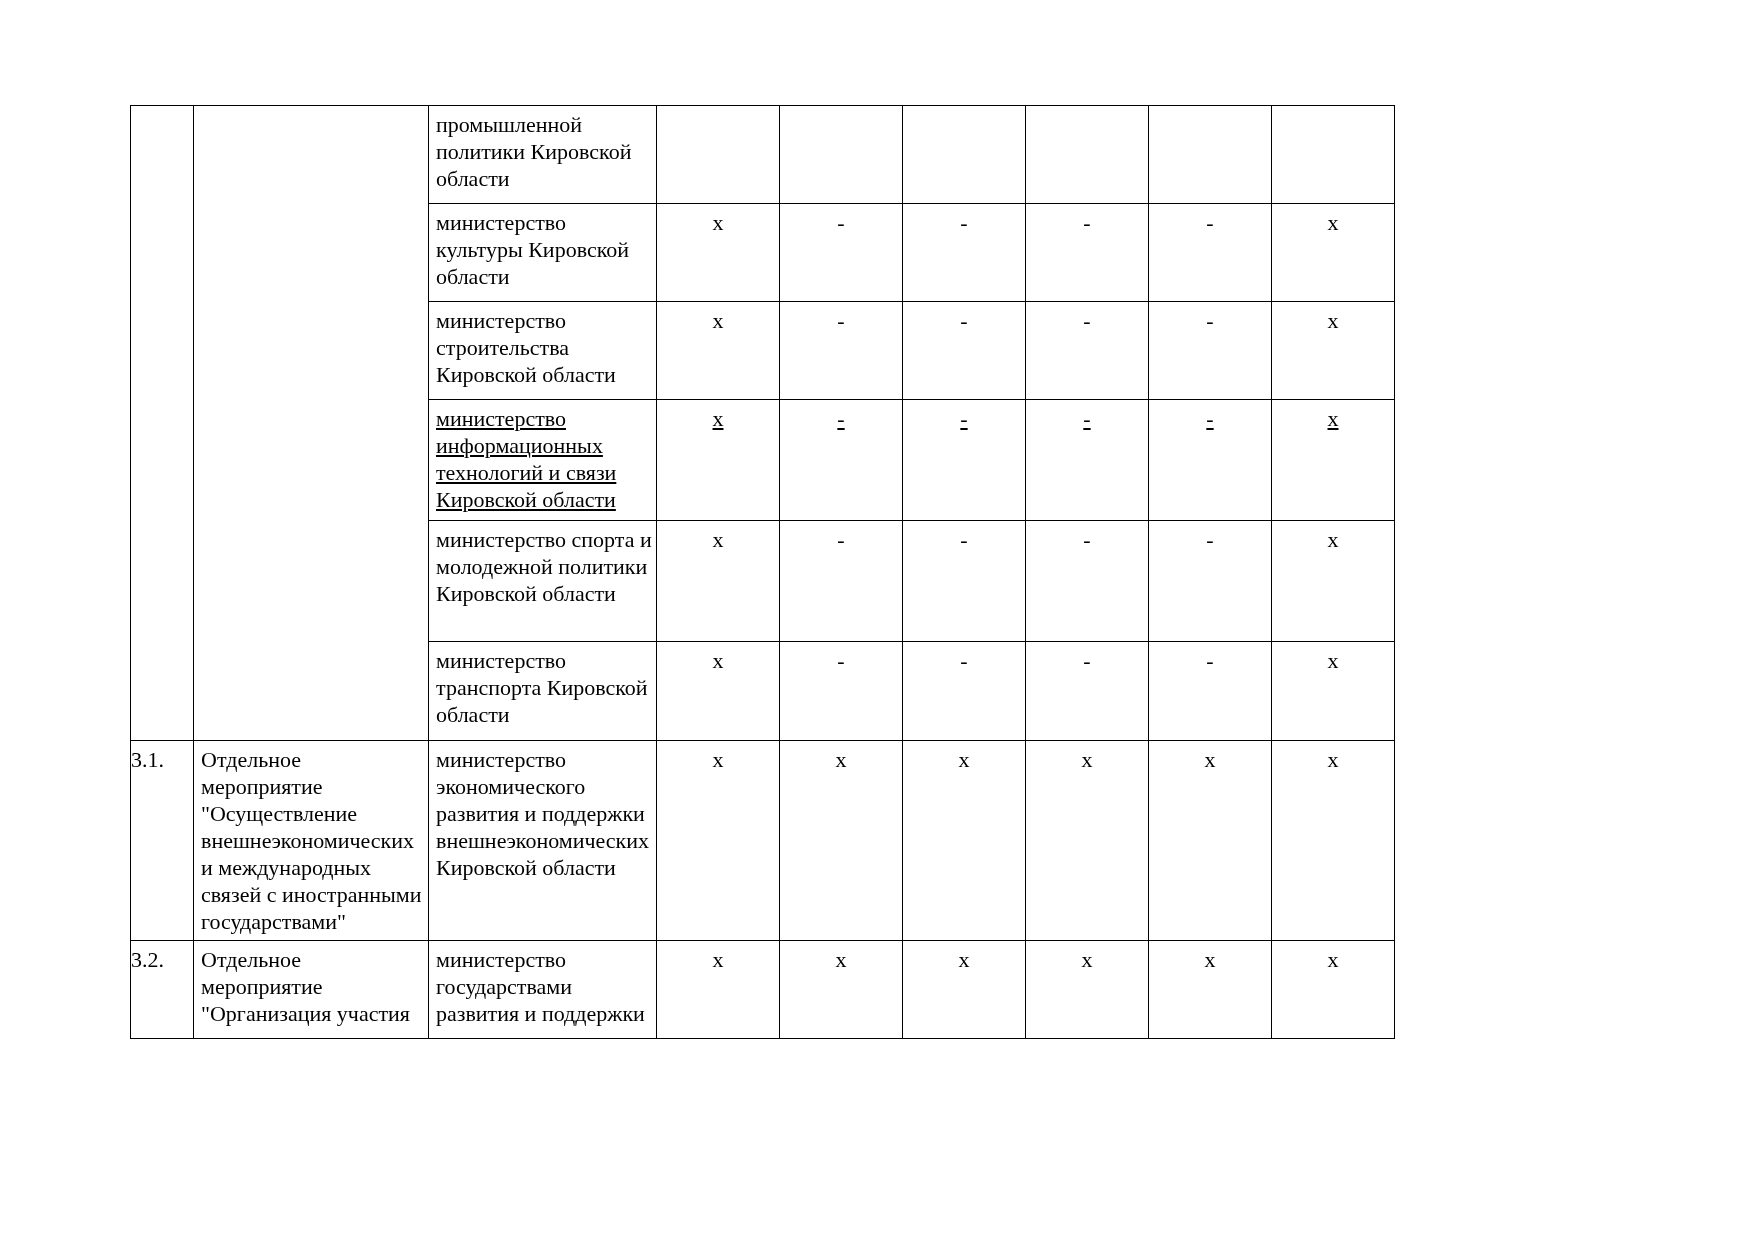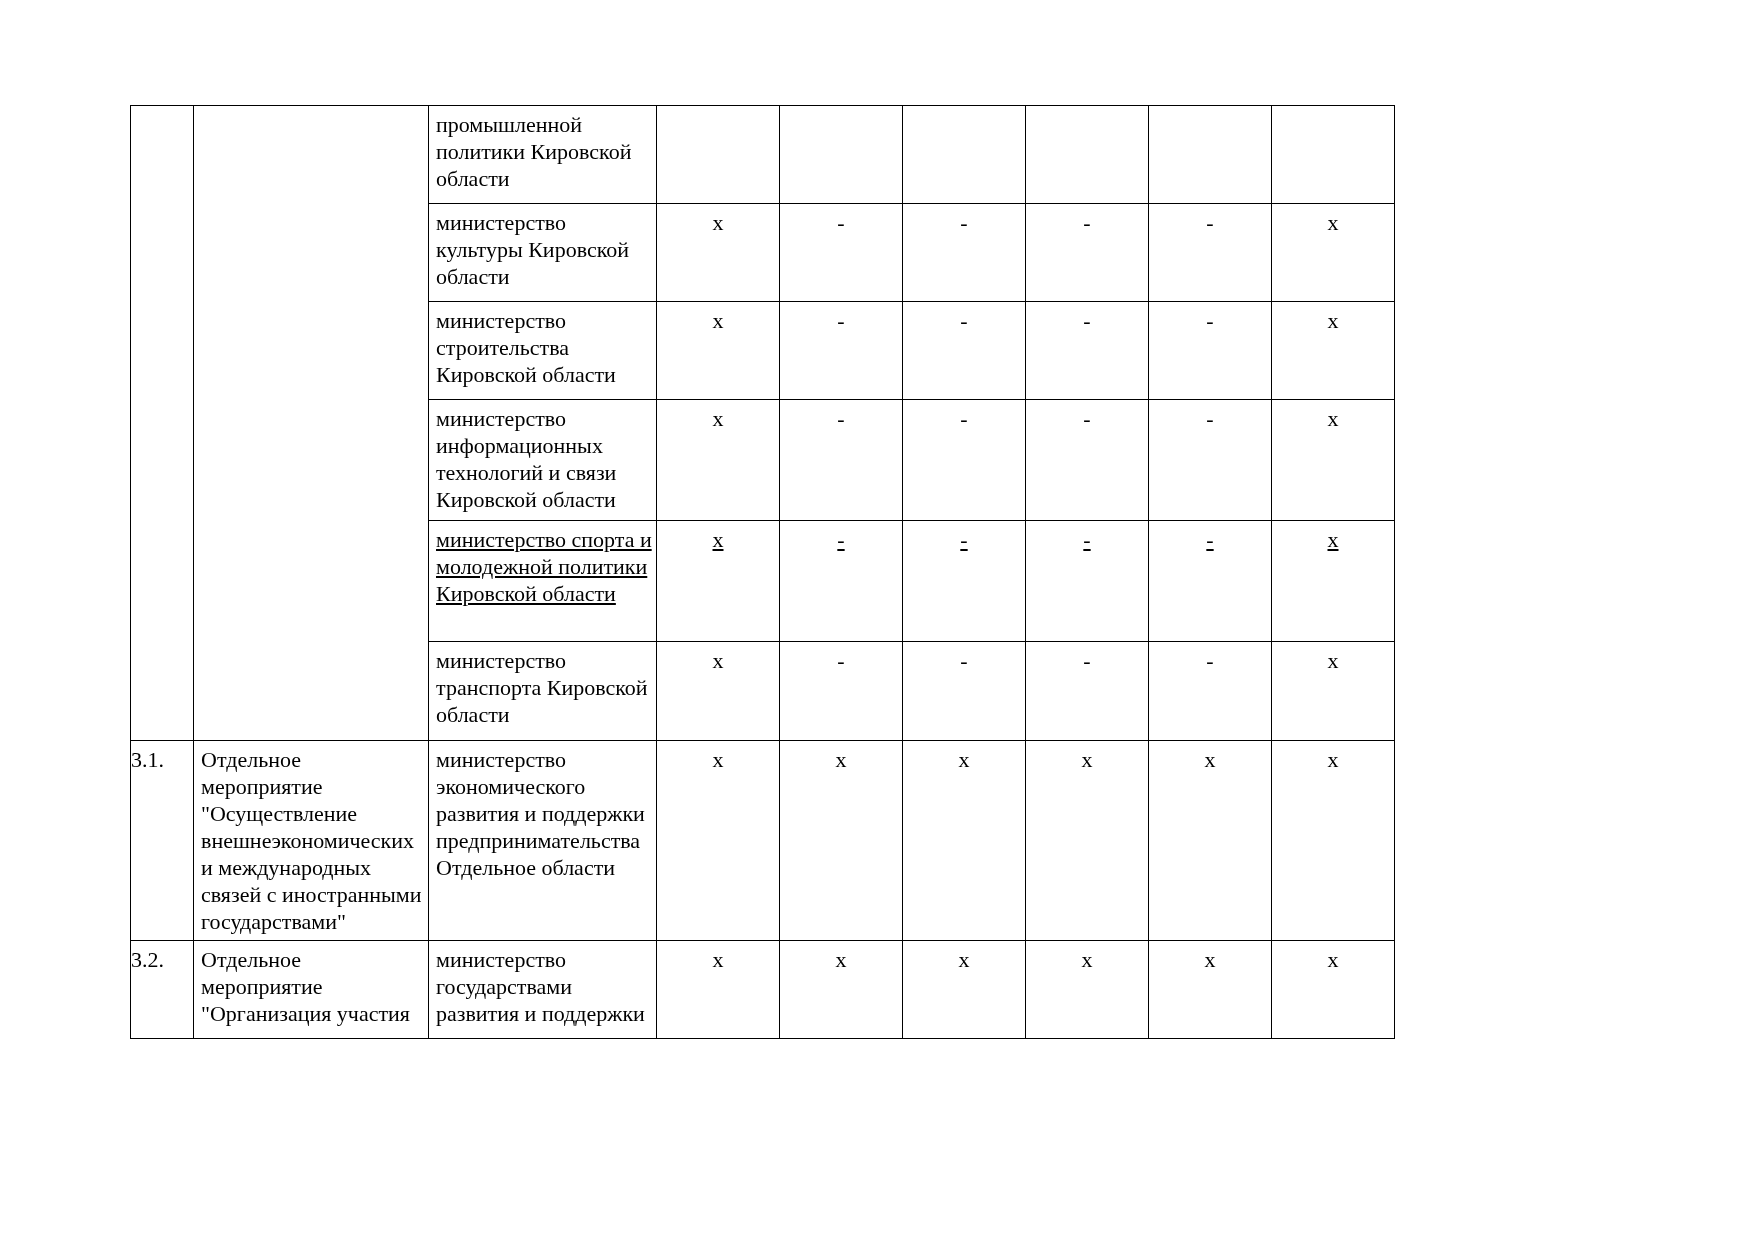--- a/index.html
+++ b/index.html
@@ -89,51 +89,51 @@
         </tr>
         <tr style="height: 98px; margin-left: 47px;">
           <td class="ministry">министерство строительства Кировской области</td>
           <td class="mark">x</td>
           <td class="mark">-</td>
           <td class="mark">-</td>
           <td class="mark">-</td>
           <td class="mark">-</td>
           <td class="mark">x</td>
         </tr>
-        <tr style="height: 121px;">
+        <tr style="height: 121px; text-decoration: underline;">
           <td class="ministry">министерство информационных технологий и связи Кировской области</td>
           <td class="mark">x</td>
           <td class="mark">-</td>
           <td class="mark">-</td>
           <td class="mark">-</td>
           <td class="mark">-</td>
           <td class="mark">x</td>
         </tr>
-        <tr style="height: 121px; text-decoration: underline;">
+        <tr style="height: 121px;">
           <td class="ministry">министерство спорта и молодежной политики Кировской области</td>
           <td class="mark">x</td>
           <td class="mark">-</td>
           <td class="mark">-</td>
           <td class="mark">-</td>
           <td class="mark">-</td>
           <td class="mark">x</td>
         </tr>
         <tr style="height: 99px; padding-left: 32px;">
           <td class="ministry">министерство транспорта Кировской области</td>
           <td class="mark">x</td>
           <td class="mark">-</td>
           <td class="mark">-</td>
           <td class="mark">-</td>
           <td class="mark">-</td>
           <td class="mark">x</td>
         </tr>
         <tr style="height: 198px;">
           <td class="num" rowspan="1">3.1.</td>
           <td class="activity" rowspan="1">Отдельное мероприятие "Осуществление внешнеэкономических и международных связей с иностранными государствами"</td>
-          <td class="ministry">министерство экономического развития и поддержки предпринимательства Отдельное области</td>
+          <td class="ministry">министерство экономического развития и поддержки внешнеэкономических Кировской области</td>
           <td class="mark">x</td>
           <td class="mark">x</td>
           <td class="mark">x</td>
           <td class="mark">x</td>
           <td class="mark">x</td>
           <td class="mark">x</td>
         </tr>
         <tr style="height: 98px;">
           <td class="num" rowspan="1">3.2.</td>
           <td class="activity" rowspan="1">Отдельное мероприятие "Организация участия</td>

